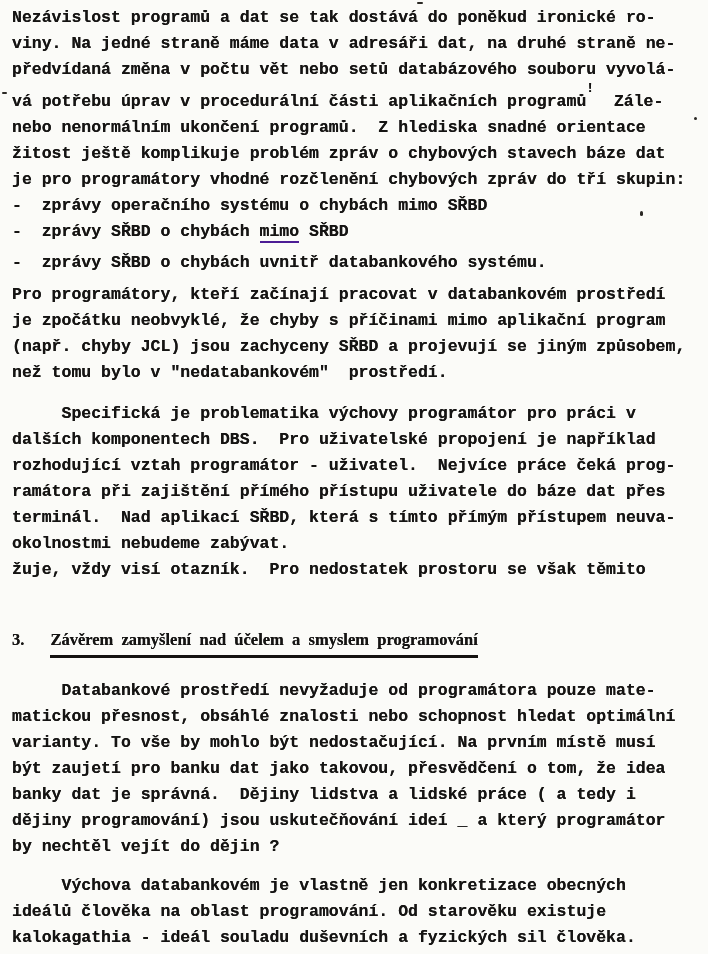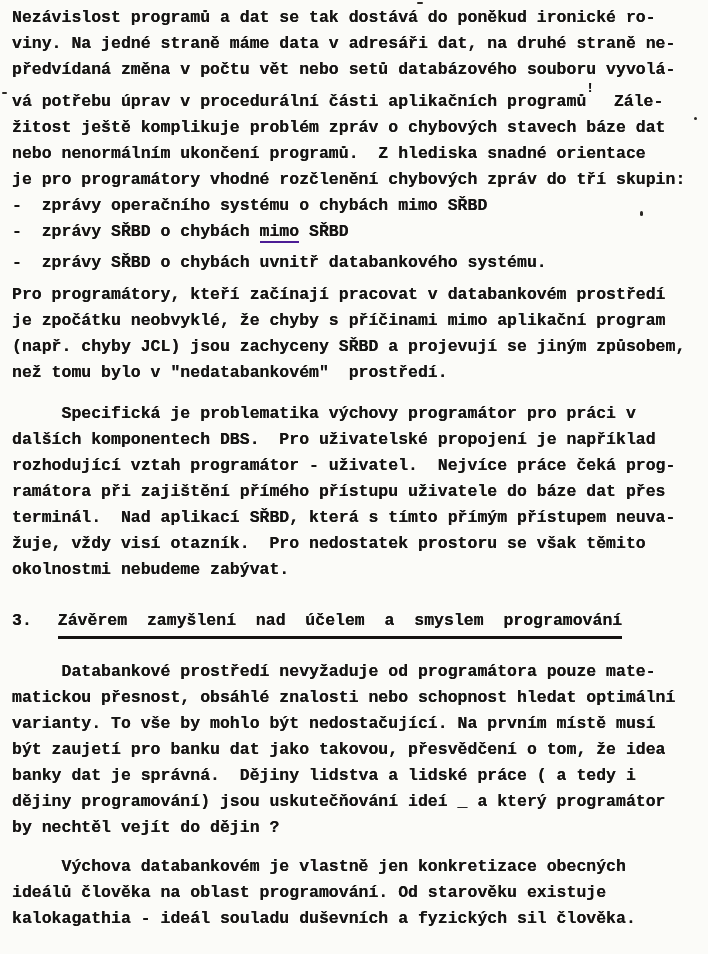--- a/index.html
+++ b/index.html
@@ -15,21 +15,21 @@
     font-weight: 700;
     line-height: 26px;
     padding: 5px 11px 0 12px;
     overflow: hidden;
     text-shadow: 0 0 0.5px rgba(20,18,16,0.85);
   }
   .line { white-space: pre; }
   .para { margin: 0; }
   .p2 { margin-top: 6px; }
   .p3 { margin-top: 15px; }
-  .heading-block { margin-top: 25px; white-space: pre; }
+  .heading-block { margin-top: 44px; white-space: pre; font-family: Liberation Serif, serif; }
   .p4 { margin-top: 20px; }
   .p5 { margin-top: 13px; }
   .bullet { white-space: pre; }
   .bullet-gap { margin-top: 5px; }
   .u-word { border-bottom: 2px solid #4c1d95; padding-bottom: 0px; }
   .heading-number { display: inline-block; margin-right: 26px; }
   .heading-title {
     display: inline-block;
     white-space: pre;
     border-bottom: 3px solid #141210;
@@ -49,22 +49,22 @@
 </head>
 <body>
 
 <div class="page">
 
   <div class="para p1">
     <div class="line">Nezávislost programů a dat se tak dostává do poněkud ironické ro-</div>
     <div class="line">viny. Na jedné straně máme data v adresáři dat, na druhé straně ne-</div>
     <div class="line">předvídaná změna v počtu vět nebo setů databázového souboru vyvolá-</div>
     <div class="line"><span>vá potřebu úprav v procedurální části aplikačních programů</span><sup class="fn-sup">!</sup><span>  Zále-</span></div>
+    <div class="line">nebo nenormálním ukončení programů.  Z hlediska snadné orientace</div>
     <div class="line">žitost ještě komplikuje problém zpráv o chybových stavech báze dat</div>
-    <div class="line">nebo nenormálním ukončení programů.  Z hlediska snadné orientace</div>
     <div class="line">je pro programátory vhodné rozčlenění chybových zpráv do tří skupin:</div>
   </div>
 
   <div class="para">
     <div class="line bullet">-  zprávy operačního systému o chybách mimo SŘBD</div>
     <div class="line bullet"><span>-  zprávy SŘBD o chybách </span><span class="u-word">mimo</span><span> SŘBD</span></div>
     <div class="line bullet bullet-gap">-  zprávy SŘBD o chybách uvnitř databankového systému.</div>
   </div>
 
   <div class="para p2">
@@ -73,22 +73,22 @@
     <div class="line">(např. chyby JCL) jsou zachyceny SŘBD a projevují se jiným způsobem,</div>
     <div class="line">než tomu bylo v "nedatabankovém"  prostředí.</div>
   </div>
 
   <div class="para p3">
     <div class="line">     Specifická je problematika výchovy programátor pro práci v</div>
     <div class="line">dalších komponentech DBS.  Pro uživatelské propojení je například</div>
     <div class="line">rozhodující vztah programátor - uživatel.  Nejvíce práce čeká prog-</div>
     <div class="line">ramátora při zajištění přímého přístupu uživatele do báze dat přes</div>
     <div class="line">terminál.  Nad aplikací SŘBD, která s tímto přímým přístupem neuva-</div>
+    <div class="line">okolnostmi nebudeme zabývat.</div>
     <div class="line">žuje, vždy visí otazník.  Pro nedostatek prostoru se však těmito</div>
-    <div class="line">okolnostmi nebudeme zabývat.</div>
   </div>
 
   <div class="heading-block"><span class="heading-number">3.</span><span class="heading-title">Závěrem  zamyšlení  nad  účelem  a  smyslem  programování</span></div>
 
   <div class="para p4">
     <div class="line">     Databankové prostředí nevyžaduje od programátora pouze mate-</div>
     <div class="line">matickou přesnost, obsáhlé znalosti nebo schopnost hledat optimální</div>
     <div class="line">varianty. To vše by mohlo být nedostačující. Na prvním místě musí</div>
     <div class="line">být zaujetí pro banku dat jako takovou, přesvědčení o tom, že idea</div>
     <div class="line">banky dat je správná.  Dějiny lidstva a lidské práce ( a tedy i</div>

